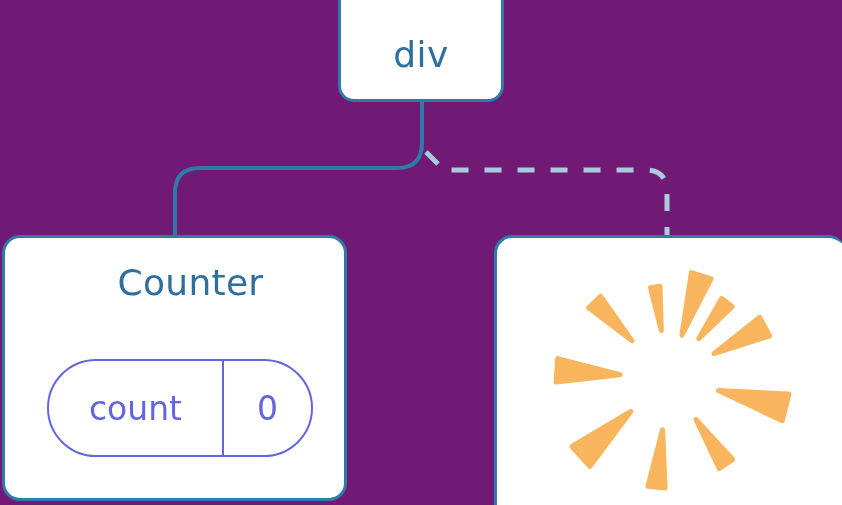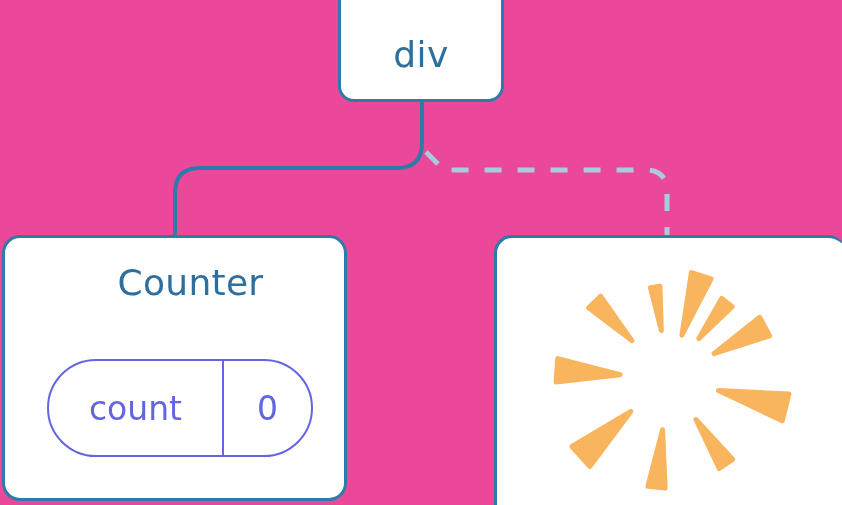--- a/index.html
+++ b/index.html
@@ -11,21 +11,21 @@
     width: 842px;
     height: 505px;
     overflow: hidden;
     font-family: "DejaVu Sans", "Liberation Sans", sans-serif;
   }
 
   #stage {
     position: relative;
     width: 842px;
     height: 505px;
-    background: #ec4899;
+    background: #701a75;
     overflow: hidden;
   }
 
   
   #connectors {
     position: absolute;
     left: 0;
     top: 0;
     width: 842px;
     height: 505px;

